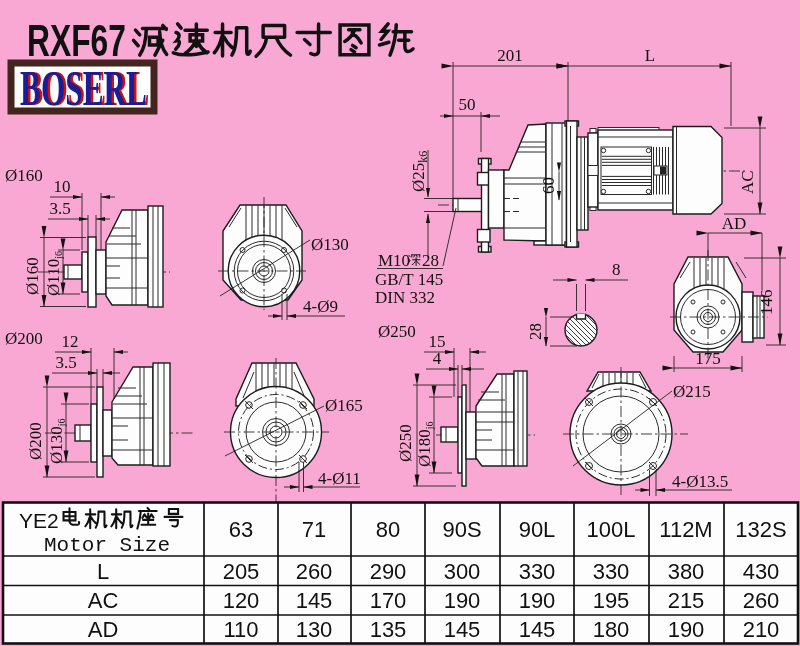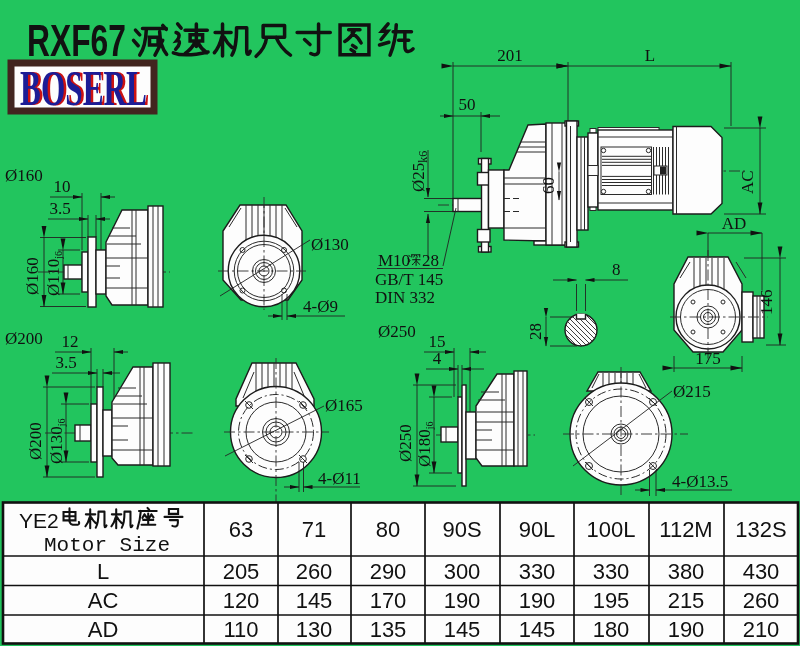--- a/index.html
+++ b/index.html
@@ -1,16 +1,16 @@
 <!DOCTYPE html>
 <html><head>
 <meta charset="utf-8">
 <style>
 html,body{margin:0;padding:0;background:#ffffff;}
-#page{position:relative;width:800px;height:646px;background:#22c55e;overflow:hidden;
+#page{position:relative;width:800px;height:646px;background:#f9a8d4;overflow:hidden;
 font-family:"Liberation Serif",serif;}
 svg{position:absolute;left:0;top:0;}
 .thin{stroke:#2a2a2a;stroke-width:1;fill:none;}
 .med{stroke:#1c1c1c;stroke-width:1.4;fill:none;}
 .wf{fill:#fdfdfd;}
 .cl{stroke:#2a2a2a;stroke-width:0.9;fill:none;stroke-dasharray:11 3 2.5 3;}
 .dim{stroke:#222;stroke-width:0.9;fill:none;}
 text{fill:#111;}
 .dt{font-family:"Liberation Serif",serif;font-size:17px;}
 .cn{stroke:#111;fill:none;stroke-linecap:round;}

